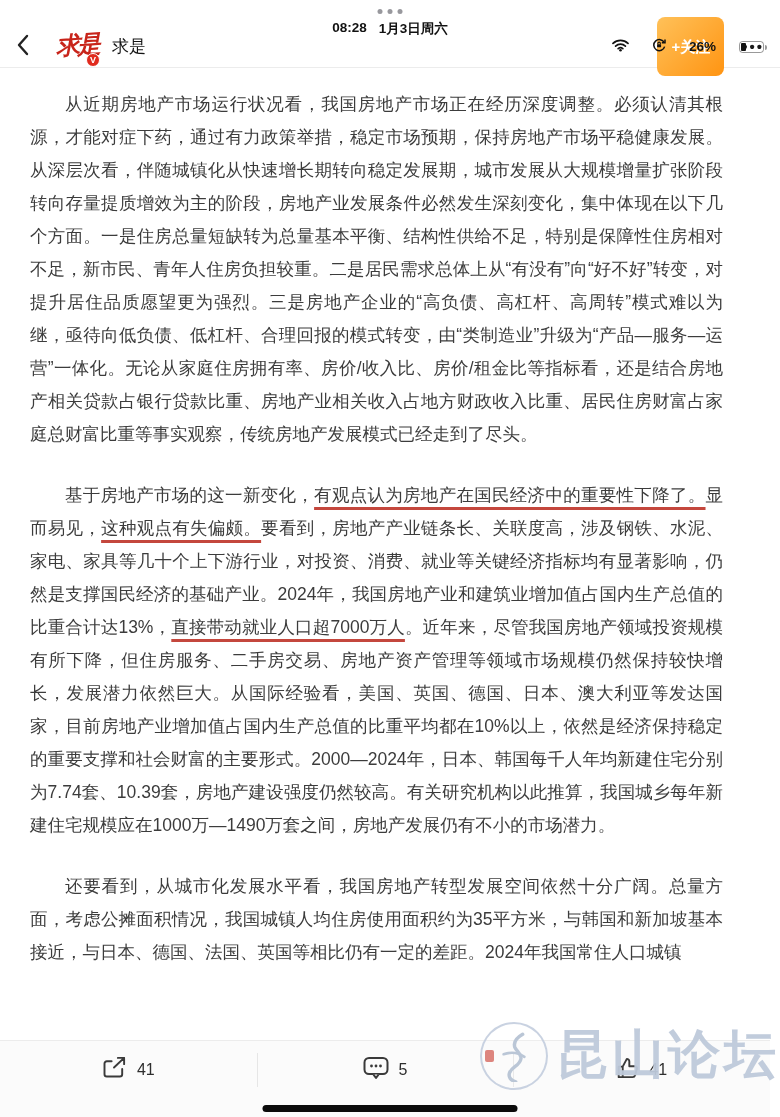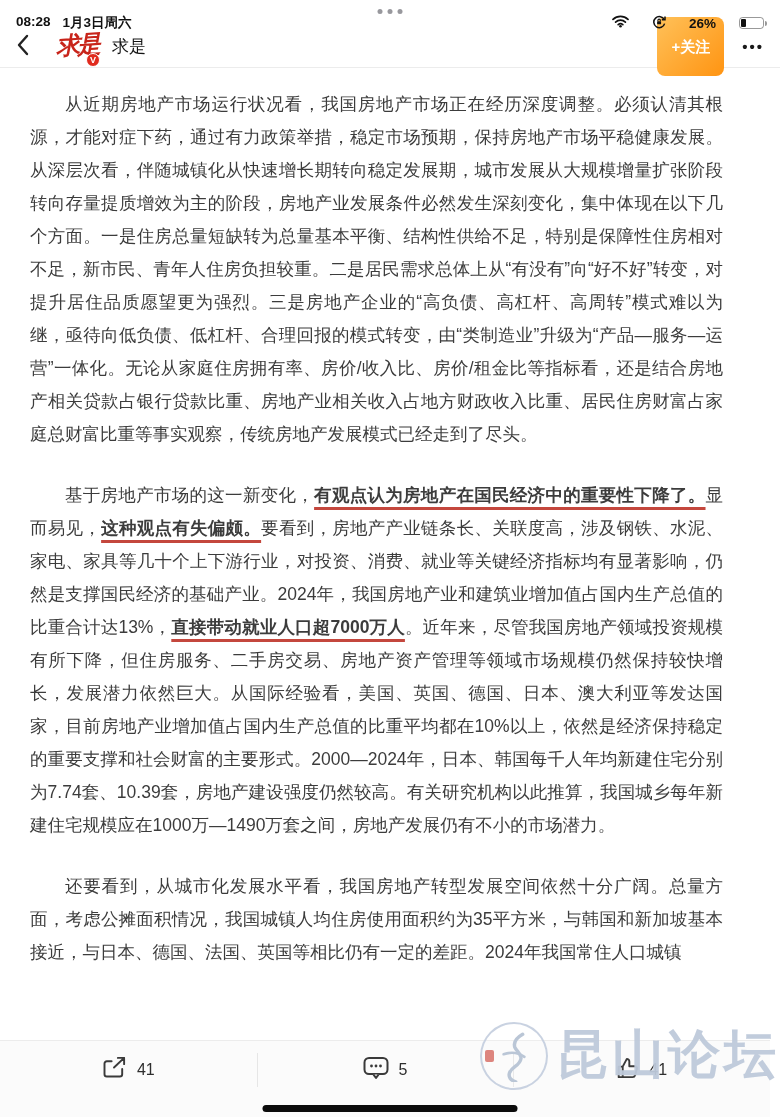--- a/index.html
+++ b/index.html
@@ -4,21 +4,21 @@
 <style>
   * { box-sizing: border-box; margin: 0; padding: 0; }
   html,body { background:#e9e9e9; }
   .screen {
     width:780px; height:1117px; margin:0 auto; position:relative;
     background:#ffffff; overflow:hidden;
     font-family:"Liberation Sans","DejaVu Sans",sans-serif;
     color:#222;
   }
   
-  .status-bar{ height:26px; display:flex; align-items:center; padding:20px 16px 0 16px; position:relative; }
+  .status-bar{ height:26px; display:flex; align-items:center; padding:20px 16px 0 16px; position:relative;flex-direction:column; }
   .status-left{ display:flex; gap:12px; font-size:13.5px; font-weight:700; color:#111; }
   .multitask-dots{ position:absolute; left:50%; top:9px; transform:translateX(-50%); display:flex; gap:5px; }
   .multitask-dots i{ width:5px; height:5px; border-radius:50%; background:#98989d; }
   .status-right{ margin-left:auto; display:flex; align-items:center; gap:23px; font-size:13.5px; font-weight:600; color:#111; }
   .battery{ width:25px; height:12px; border:1.5px solid rgba(0,0,0,.4); border-radius:3.5px; position:relative; }
   .battery .fill{ position:absolute; left:1px; top:1px; bottom:1px; width:5px; background:#111; border-radius:1px; }
   .battery:after{ content:""; position:absolute; right:-4px; top:3px; width:2px; height:5px; background:rgba(0,0,0,.4); border-radius:0 2px 2px 0; }
   
   .nav-bar{ height:42px; display:flex; align-items:center; padding:0 16px; border-bottom:1px solid #ececec; background:#fff; }
   .back-btn{ width:24px; display:flex; align-items:center; cursor:pointer; }
@@ -28,21 +28,21 @@
   .qs-badge{ position:absolute; right:2px; bottom:-3px; width:14px; height:14px; border-radius:50%;
              background:#e12a1d; color:#fff; font-size:9px; font-weight:700; display:flex; align-items:center; justify-content:center; border:1px solid #fff;}
   .nav-title{ margin-left:10px; font-size:17px; color:#141414; }
   .nav-right{ margin-left:auto; display:flex; align-items:center; gap:18px; }
   .follow-btn{ background:linear-gradient(135deg,#ffc159,#ff9412); color:#fff; font-size:15px;
                padding:22px 14px; border-radius:8px; cursor:pointer; line-height:1;font-weight:bold; }
   .more-btn{ color:#1a1a1a; font-size:15px; letter-spacing:2px; font-weight:700; cursor:pointer; }
   
   .content{ padding:20px 57px 0 30px; font-size:17.5px; line-height:33px; text-align:justify; color:#3c3c3c; }
   .content p{ margin:0 0 28px; text-indent:2em; }
-  .red-underline{ text-decoration:underline; text-decoration-color:#c4473d; text-decoration-thickness:2.5px; text-underline-offset:6px;font-weight:bold; }
+  .red-underline{ text-decoration:underline; text-decoration-color:#c4473d; text-decoration-thickness:2.5px; text-underline-offset:6px; }
   
   .bottom-bar{ position:absolute; left:0; right:10px; bottom:0; height:77px; background:#fbfbfb; border-top:1px solid #ececec; display:flex; }
   .bar-section{ flex:1; display:flex; align-items:center; justify-content:center; gap:10px; padding-bottom:18px; cursor:pointer; position:relative; }
   .bar-section + .bar-section:before{ content:""; position:absolute; left:0; top:12px; width:1px; height:34px; background:#e6e6e6; }
   .bar-count{ font-size:16px; color:#2e2e2e; }
   .home-indicator{ position:absolute; left:50%; transform:translateX(-50%); bottom:5px; width:255px; height:7px; border-radius:4px; background:#0b0b0b; }
   
   .watermark{ position:absolute; left:480px; top:1020px; display:flex; align-items:flex-end; gap:8px; pointer-events:none; z-index:5; }
   .wm-circle{ width:68px; height:68px; border:2.5px solid rgba(195,205,222,.9); border-radius:50%; position:relative;
               display:flex; align-items:center; justify-content:center; background:rgba(255,255,255,.15); }

